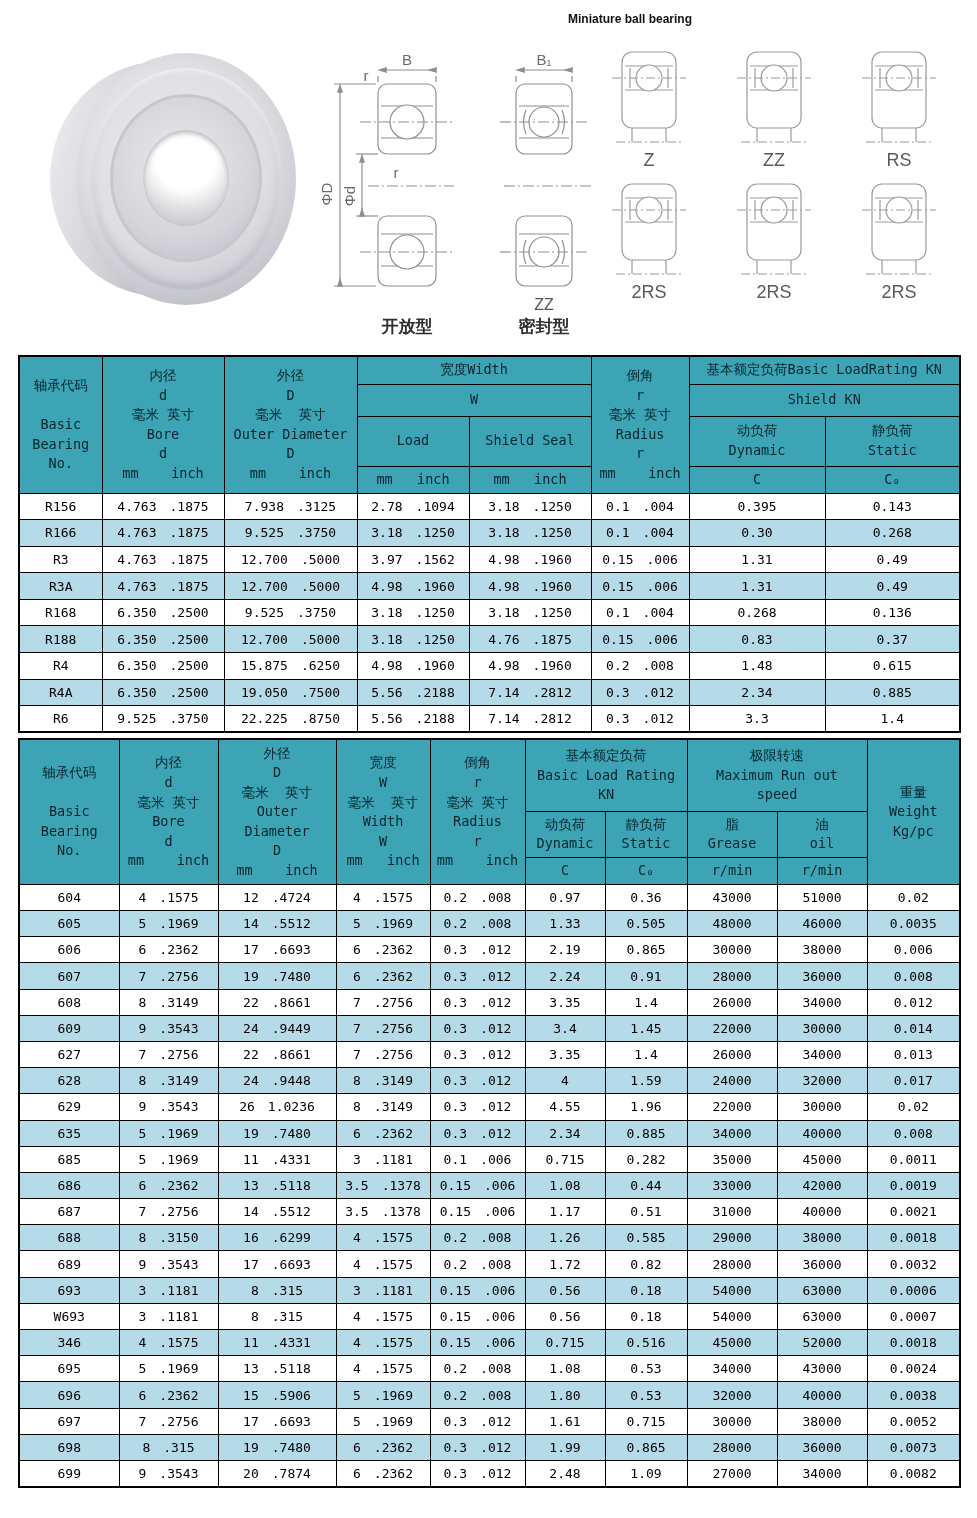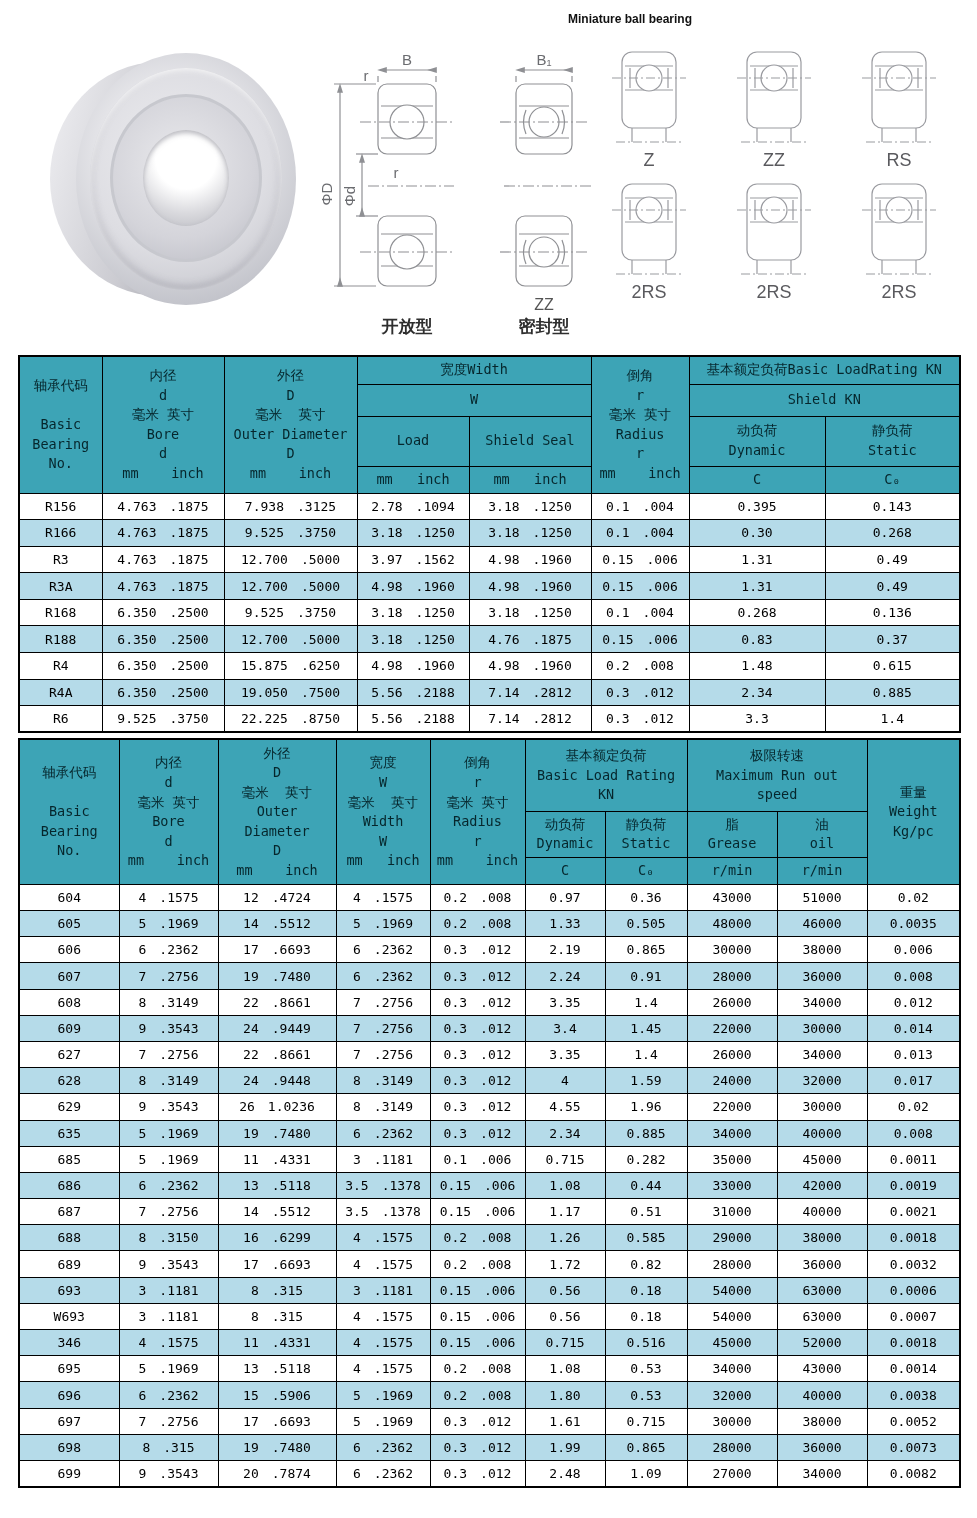--- a/index.html
+++ b/index.html
@@ -1219,21 +1219,21 @@
           <td>
             <div class="pair">
               <span>0.2</span>
               <span>.008</span>
             </div>
           </td>
           <td>1.08</td>
           <td>0.53</td>
           <td>34000</td>
           <td>43000</td>
-          <td>0.0014</td>
+          <td>0.0024</td>
         </tr>
         <tr class="alt">
           <td>696</td>
           <td>
             <div class="pair">
               <span>6</span>
               <span>.2362</span>
             </div>
           </td>
           <td>

